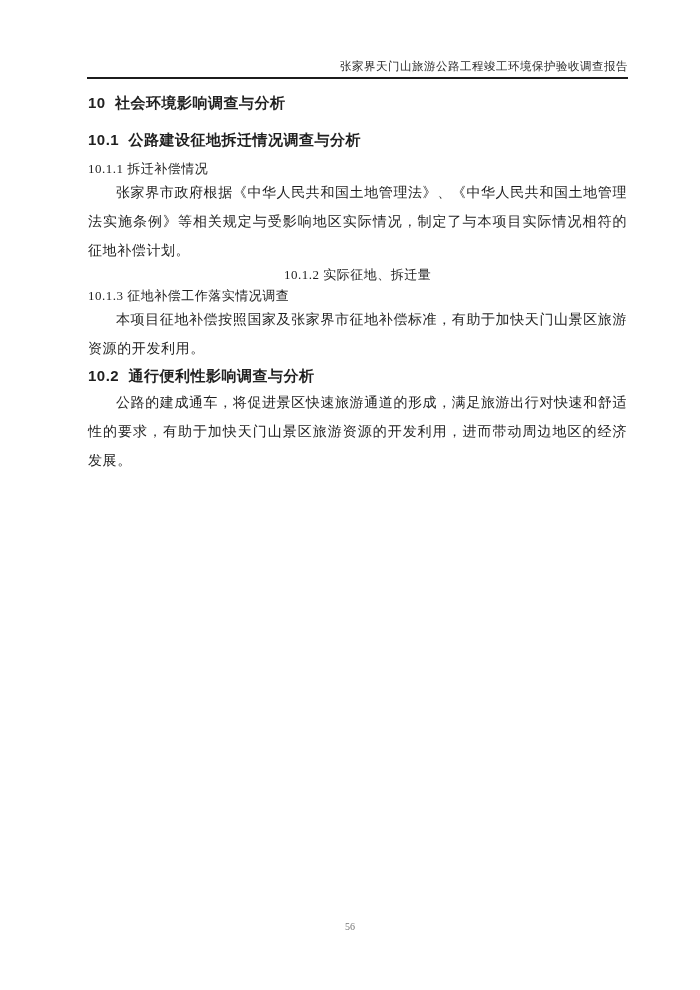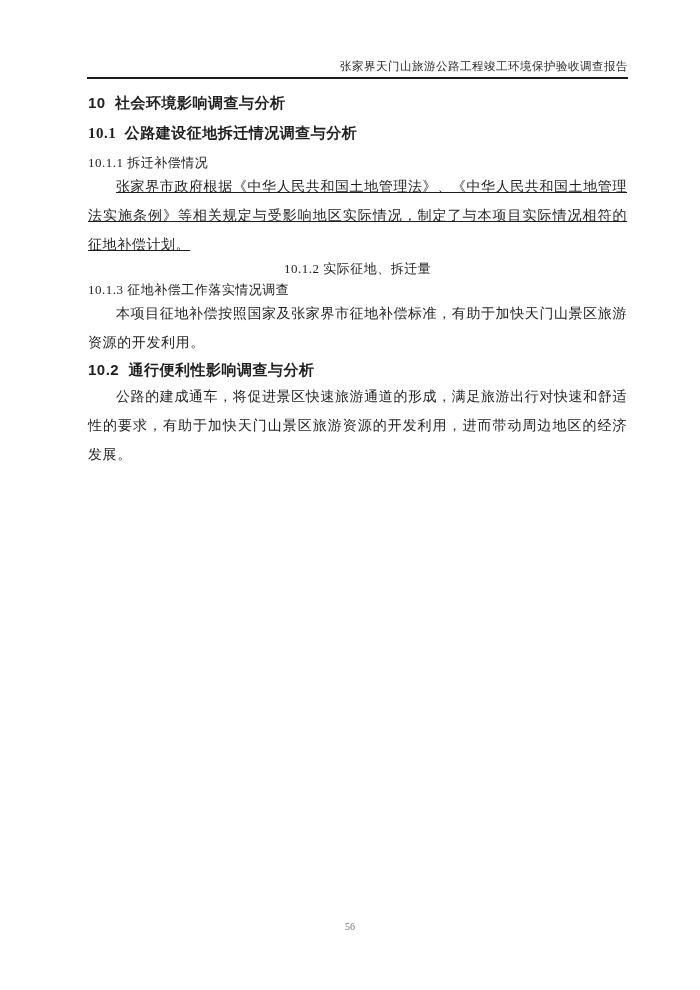--- a/index.html
+++ b/index.html
@@ -36,21 +36,21 @@
   .h-sec {
     font-family: "Liberation Sans", "DejaVu Sans", sans-serif;
     font-weight: bold;
     font-size: 15px;
     line-height: 19px;
     margin: 0;
     white-space: pre-wrap;
     letter-spacing: 0.5px;
   }
   .h-10   { margin-top: 14px; }
-  .h-10-1 { margin-top: 12px; font-family: Liberation Serif, serif; }
+  .h-10-1 { margin-top: 18px; }
   .h-10-2 { margin-top: 3px; }
   .h-sub {
     font-family: "Liberation Serif", "DejaVu Serif", serif;
     font-weight: normal;
     font-size: 13px;
     line-height: 19px;
     margin: 0;
     white-space: pre-wrap;
     letter-spacing: 0.5px;
   }
@@ -58,21 +58,21 @@
   .h-10-1-2 { margin-top: 0; text-align: center; }
   .h-10-1-3 { margin-top: 2px; }
   .para {
     font-size: 14px;
     line-height: 29px;
     margin: 0;
     text-align: justify;
     text-indent: 2em;
     letter-spacing: 0.6px;
   }
-  .para-1   { margin-top: 0; text-decoration: underline; }
+  .para-1   { margin-top: 0; }
   .para-u   { margin-top: 3px; }
   .para-3   { margin-top: 0; }
   .para-4   { margin-top: 3px; }
   .underlined {
     text-decoration: underline;
     text-decoration-thickness: 1px;
     text-underline-offset: 4px;
     text-decoration-color: #1f1f1f;
   }
   .page-number {

